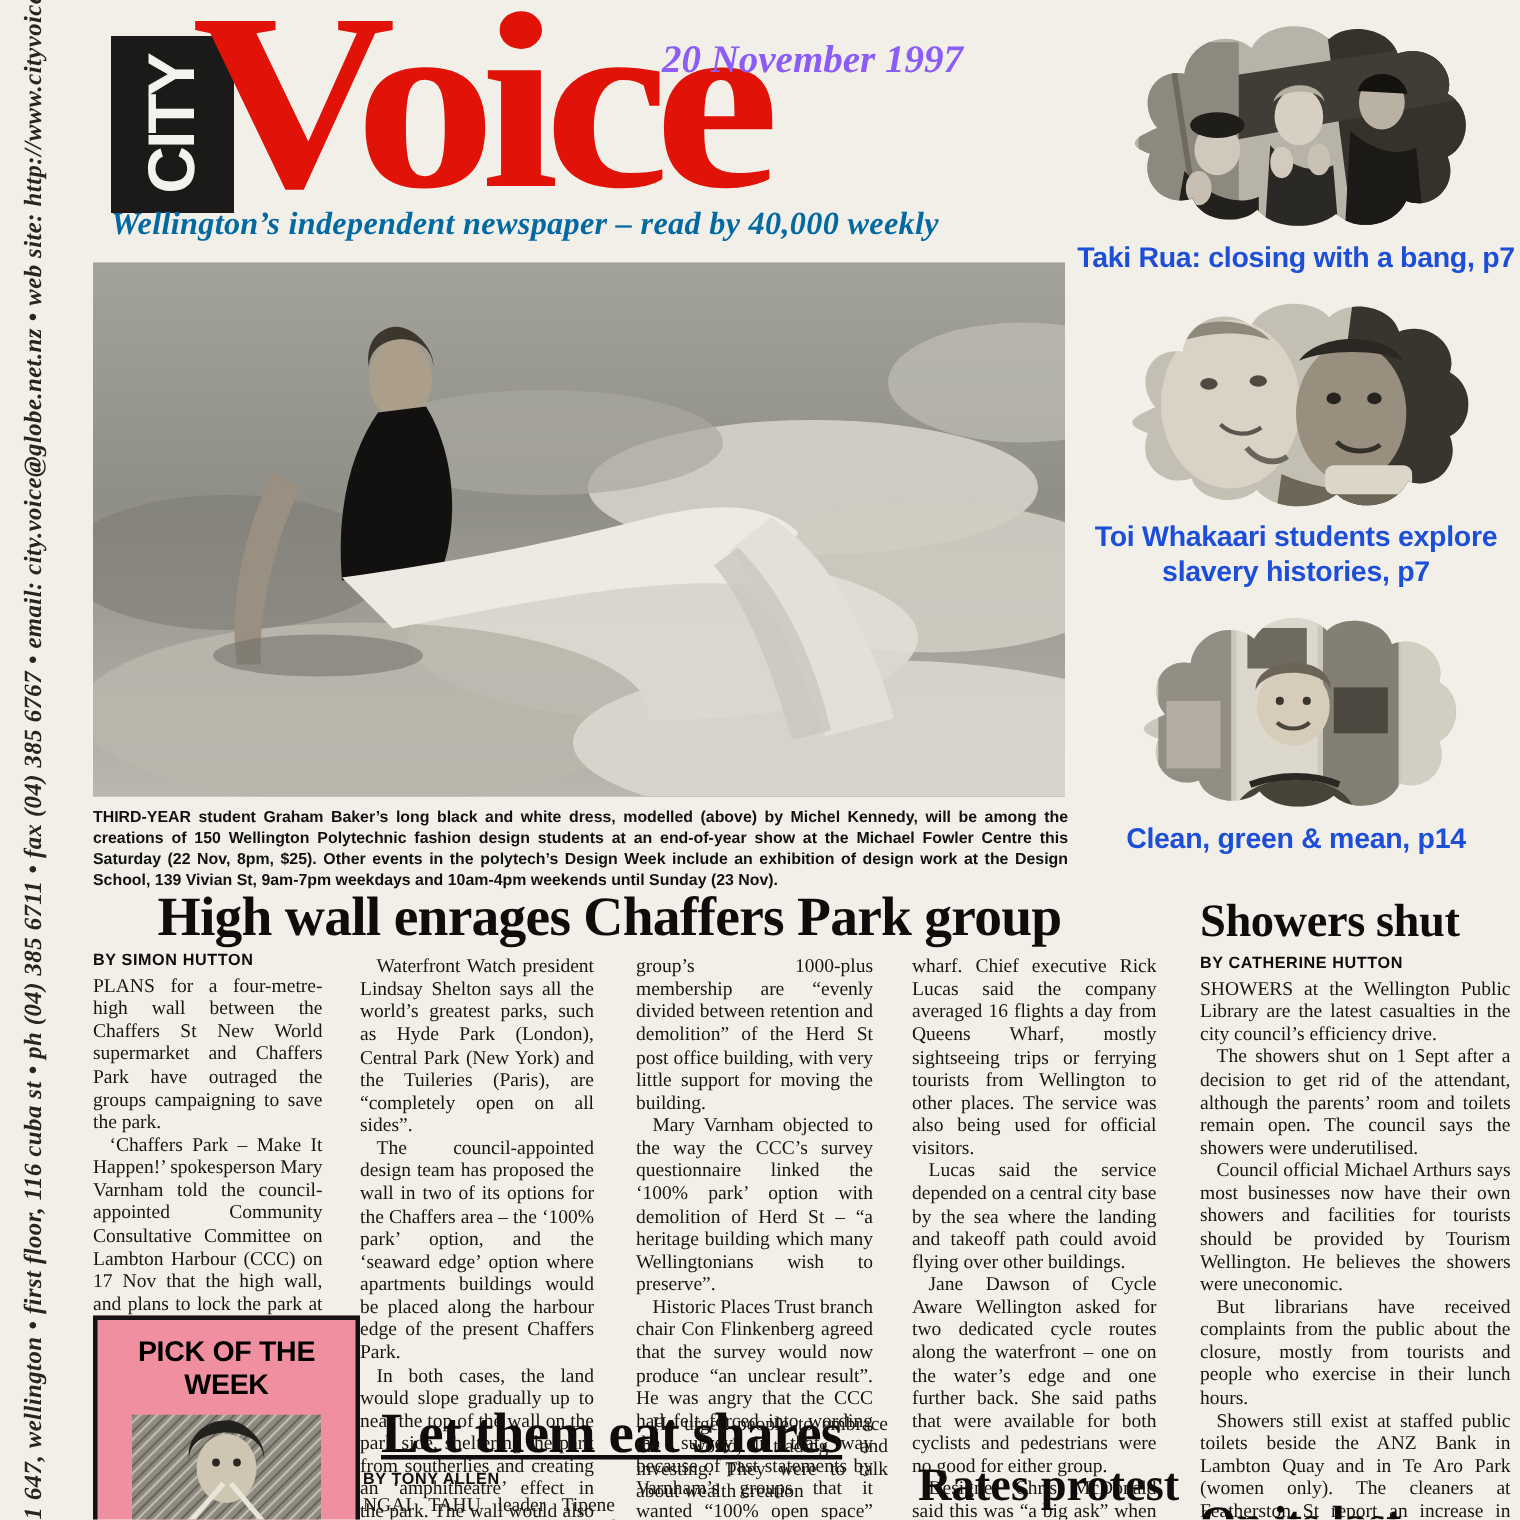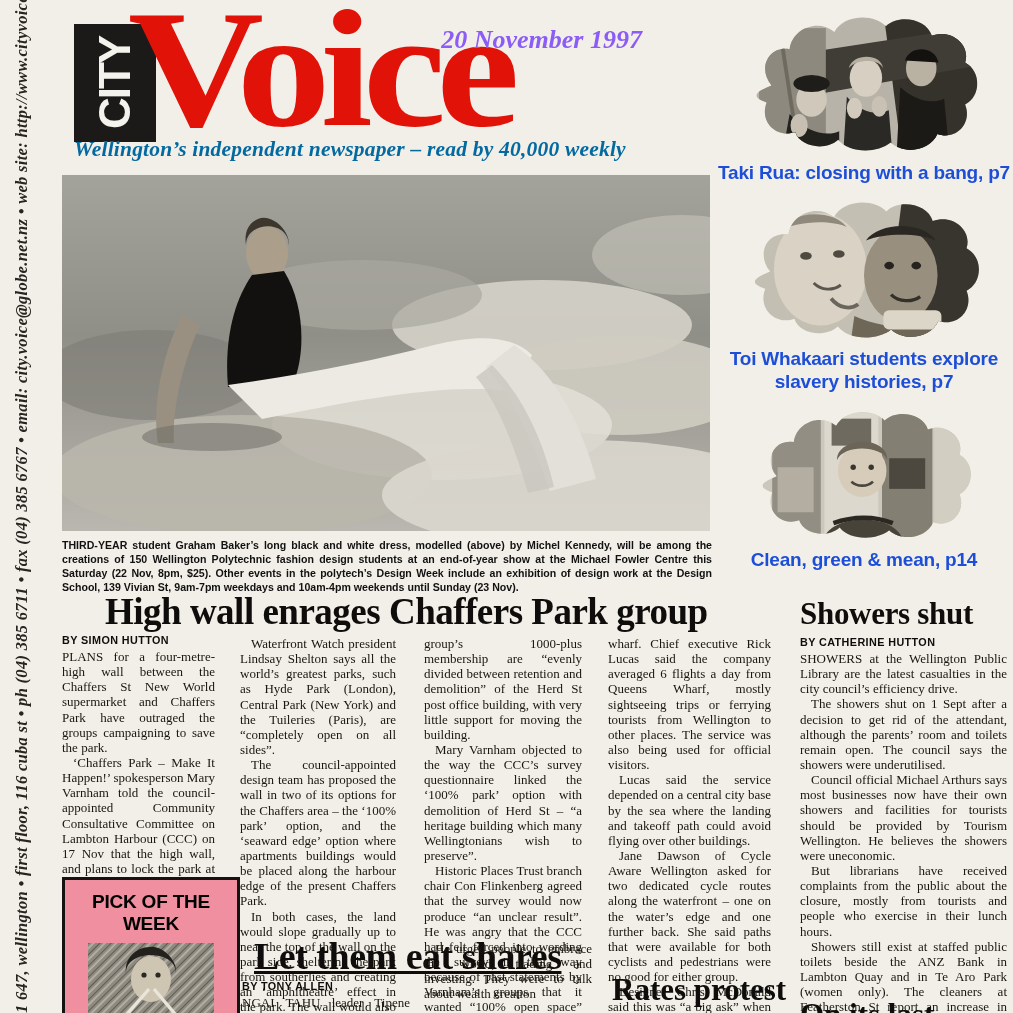--- a/index.html
+++ b/index.html
@@ -205,21 +205,21 @@
     <p class="para">Waterfront Watch president Lindsay Shelton says all the world’s greatest parks, such as Hyde Park (London), Central Park (New York) and the Tuileries (Paris), are “completely open on all sides”.</p>
     <p class="para">The council-appointed design team has proposed the wall in two of its options for the Chaffers area – the ‘100% park’ option, and the ‘seaward edge’ option where apartments buildings would be placed along the harbour edge of the present Chaffers Park.</p>
     <p class="para">In both cases, the land would slope gradually up to near the top of the wall on the park side, sheltering the park from southerlies and creating an ‘amphitheatre’ effect in the park. The wall would also make it easier to lock the park at night. The design team felt locking up the park at dusk would be necessary “to ensure security”.</p>
   </div>
 <div class="col col-3 flush-first">
     <p class="para">group’s 1000-plus membership are “evenly divided between retention and demolition” of the Herd St post office building, with very little support for moving the building.</p>
     <p class="para">Mary Varnham objected to the way the CCC’s survey questionnaire linked the ‘100% park’ option with demolition of Herd St – “a heritage building which many Wellingtonians wish to preserve”.</p>
     <p class="para">Historic Places Trust branch chair Con Flinkenberg agreed that the survey would now produce “an unclear result”. He was angry that the CCC had felt forced into wording the survey in that way because of past statements by Varnham’s groups that it wanted “100% open space” on the whole site.</p>
   </div>
 <div class="col col-4 flush-first">
-    <p class="para">wharf. Chief executive Rick Lucas said the company averaged 6 flights a day from Queens Wharf, mostly sightseeing trips or ferrying tourists from Wellington to other places. The service was also being used for official visitors.</p>
+    <p class="para">wharf. Chief executive Rick Lucas said the company averaged 16 flights a day from Queens Wharf, mostly sightseeing trips or ferrying tourists from Wellington to other places. The service was also being used for official visitors.</p>
     <p class="para">Lucas said the service depended on a central city base by the sea where the landing and takeoff path could avoid flying over other buildings.</p>
     <p class="para">Jane Dawson of Cycle Aware Wellington asked for two dedicated cycle routes along the waterfront – one on the water’s edge and one further back. She said paths that were available for both cyclists and pedestrians were no good for either group.</p>
     <p class="para">Designer Chris McDonald said this was “a big ask” when there were only two or three lengthwise pathways in the whole development, for all users combined – cars, cyclists and pedestrians.</p>
   </div>
 
 <div class="showers">
   <div class="showers-headline">Showers shut</div>
   <div class="byline">BY CATHERINE HUTTON</div>
   <div class="showers-body flush-first">
       <p class="para">SHOWERS at the Wellington Public Library are the latest casualties in the city council’s efficiency drive.</p>

